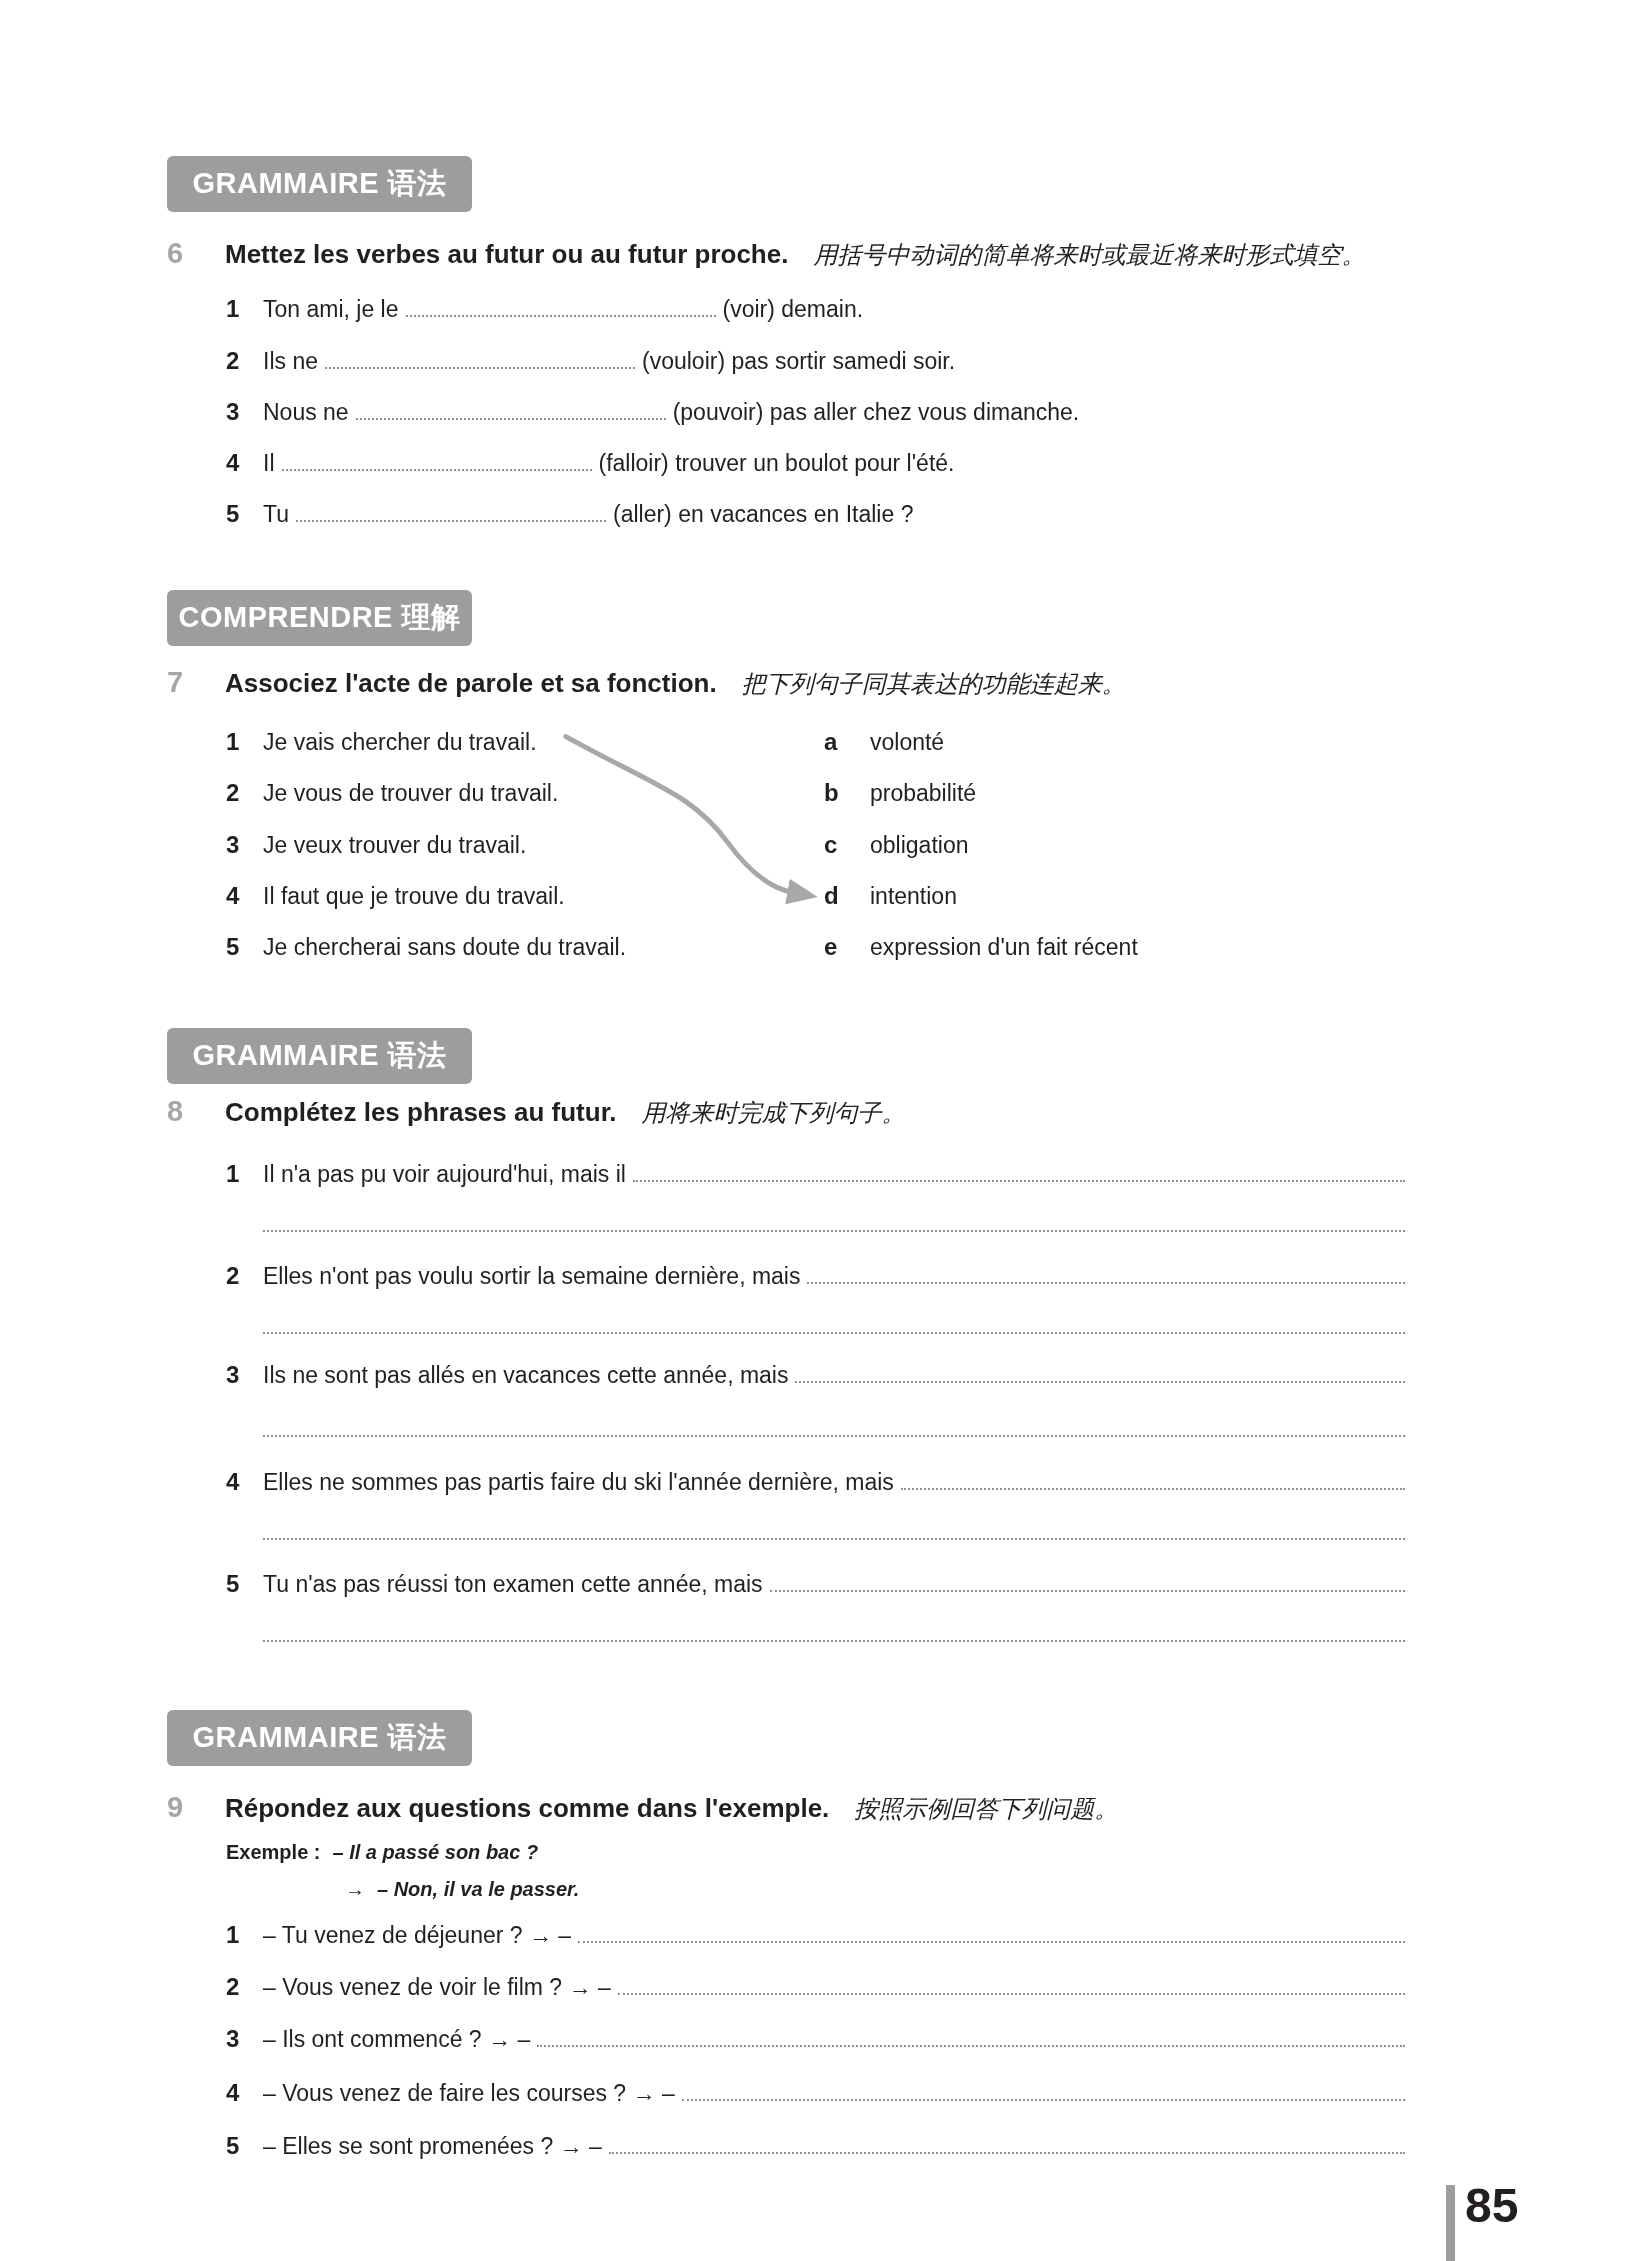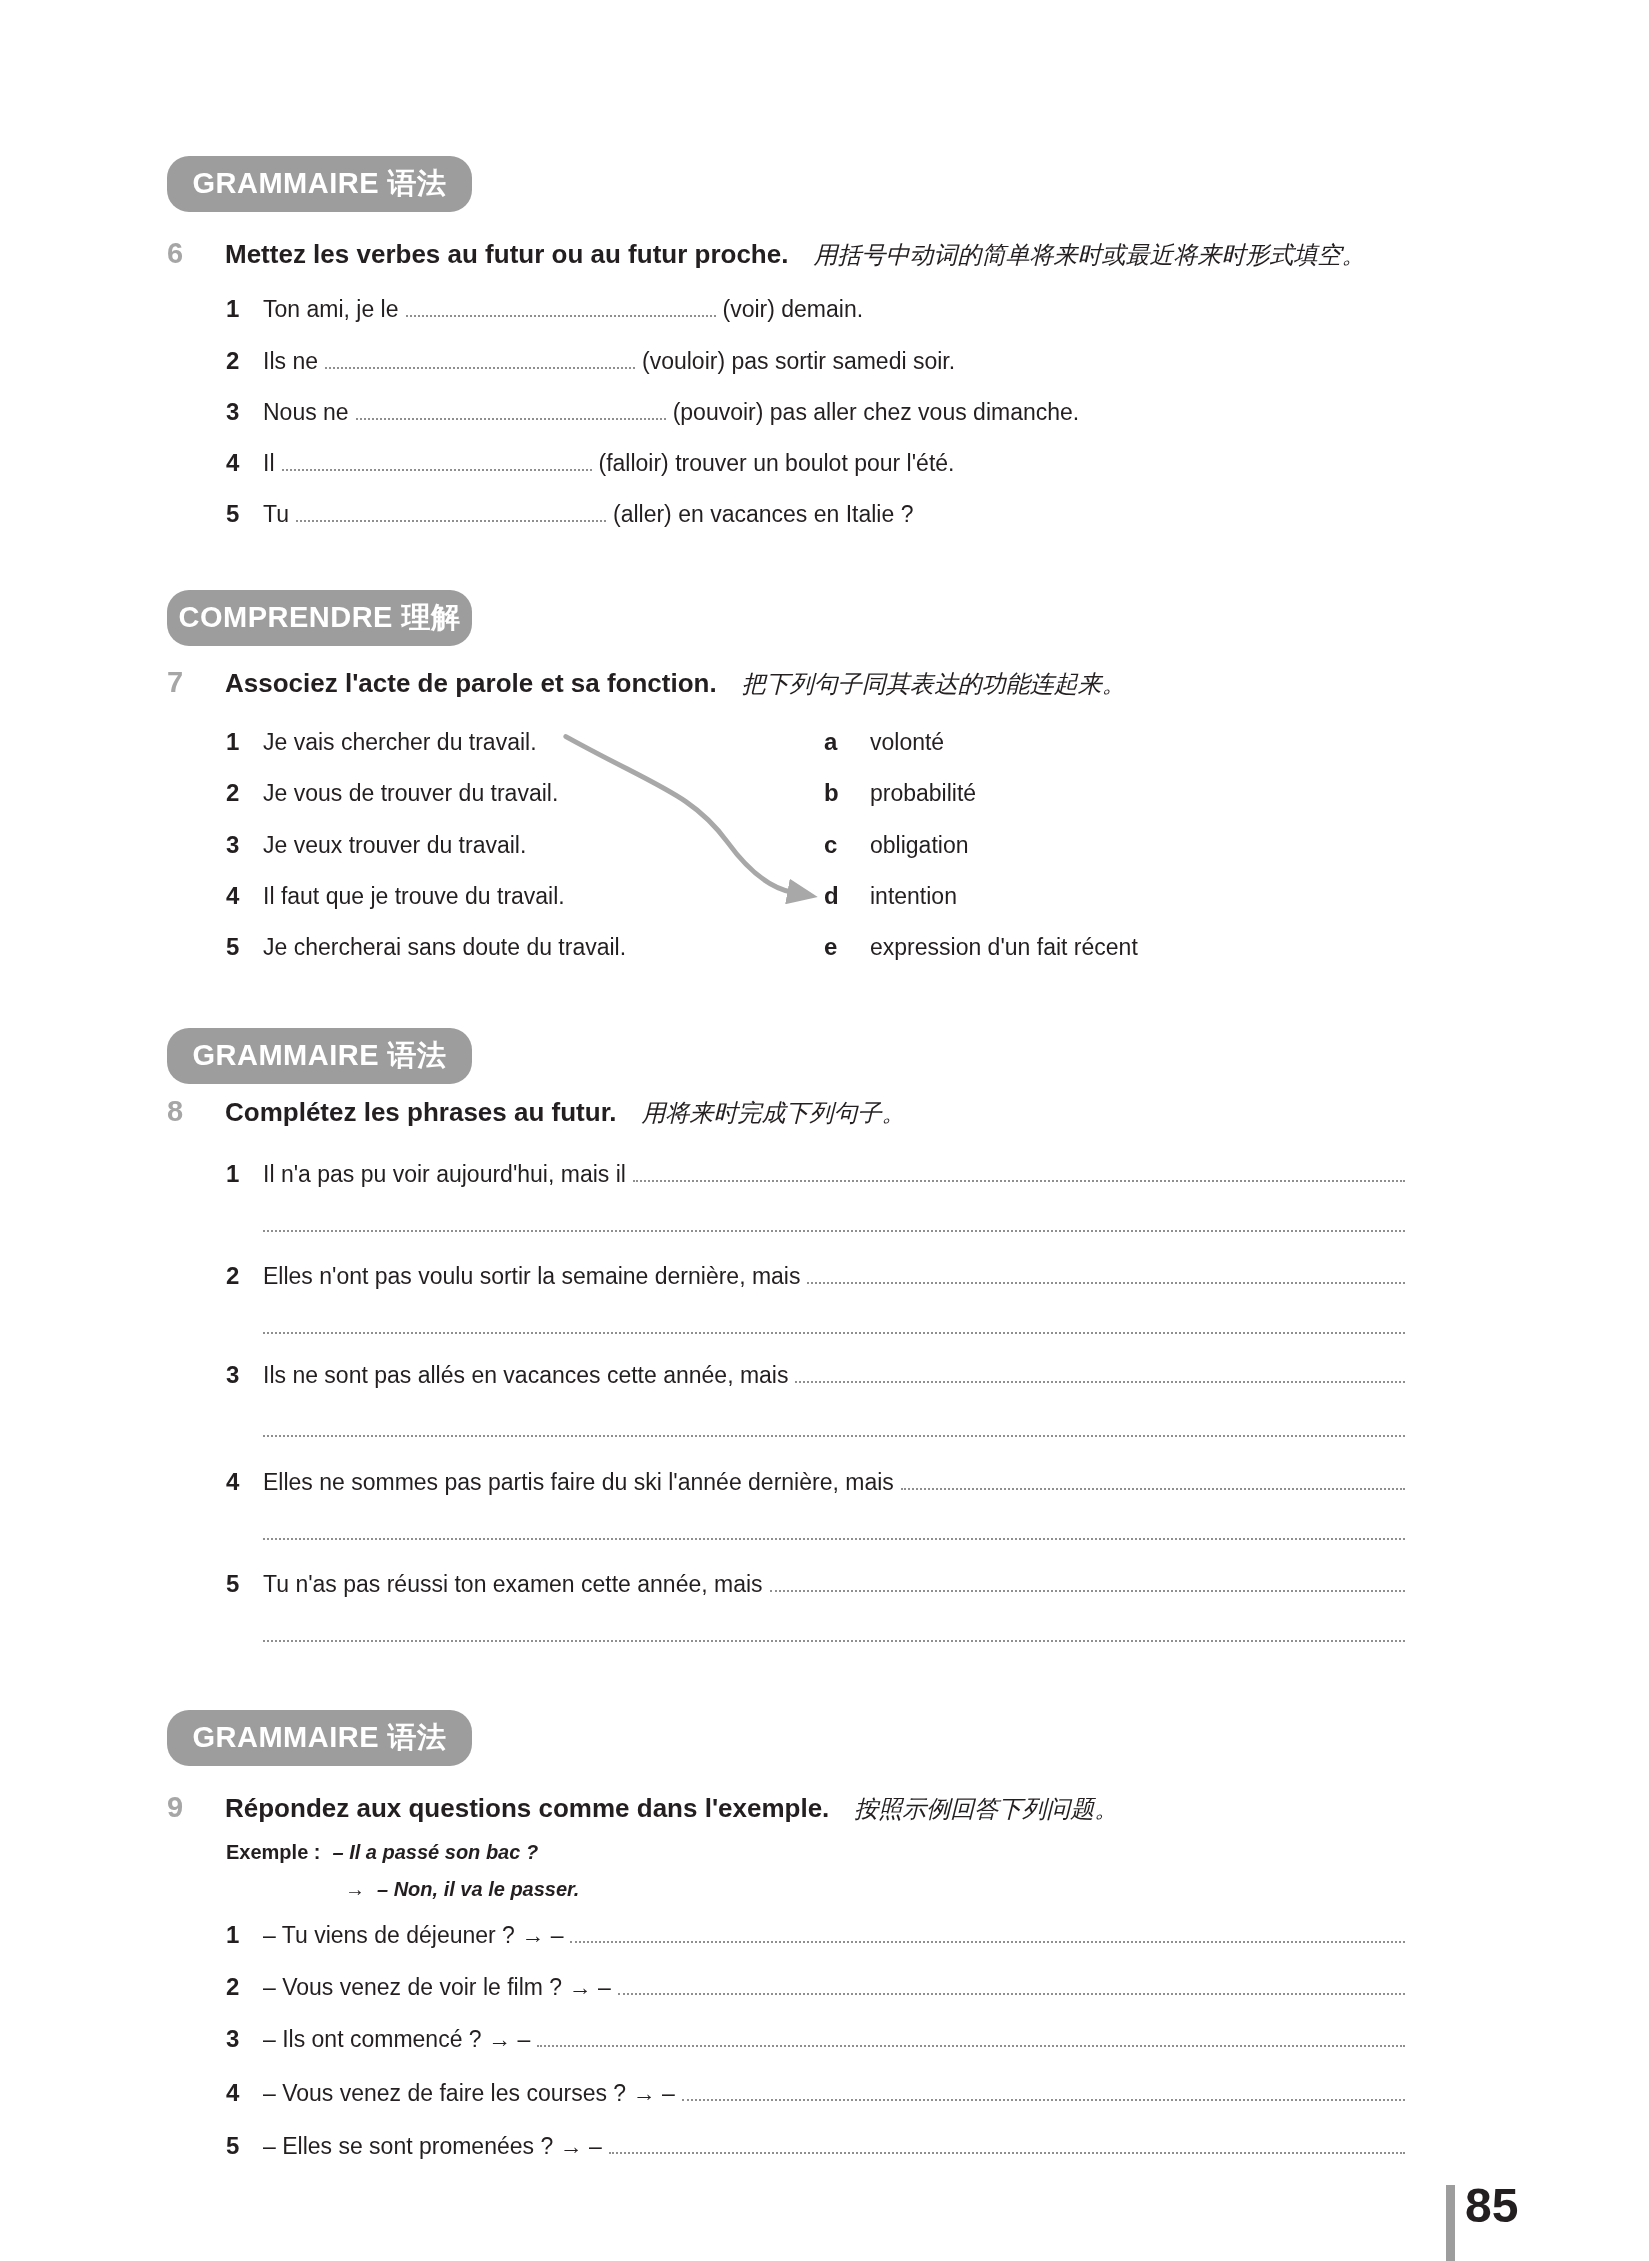--- a/index.html
+++ b/index.html
@@ -8,21 +8,21 @@
     position:relative;
     width:1649px; height:2261px;
     background:#ffffff;
     font-family:"Liberation Sans", "DejaVu Sans", sans-serif;
     color:#231f20;
     overflow:hidden;
   }
   
   .badge {
     position:absolute; left:167px; width:305px; height:56px;
-    background:#9d9d9d; border-radius:22px;
+    background:#9d9d9d; border-radius:6px;
     color:#ffffff; font-weight:bold; font-size:29px;
     display:flex; align-items:center; justify-content:center;
     letter-spacing:0.5px;
   }
   
   .ex-title {
     position:absolute; left:167px; right:50px;
     display:flex; align-items:baseline; white-space:nowrap;
   }
   .ex-num {
@@ -224,21 +224,21 @@
     <span>Exemple :</span>
     <span class="italic">– Il a passé son bac ?</span>
   </div>
   <div class="example-row" style="top:1876px; left:345px">
     <span>→</span>
     <span class="italic">– Non, il va le passer.</span>
   </div>
 
   <div class="item-row wide" style="top:1920px">
     <span class="i-num">1</span>
-    <span class="i-text">– Tu viens de déjeuner ? → –</span>
+    <span class="i-text">– Tu venez de déjeuner ? → –</span>
     <span class="leader"></span>
   </div>
   <div class="item-row wide" style="top:1972px">
     <span class="i-num">2</span>
     <span class="i-text">– Vous venez de voir le film ? → –</span>
     <span class="leader"></span>
   </div>
   <div class="item-row wide" style="top:2024px">
     <span class="i-num">3</span>
     <span class="i-text">– Ils ont commencé ? → –</span>

